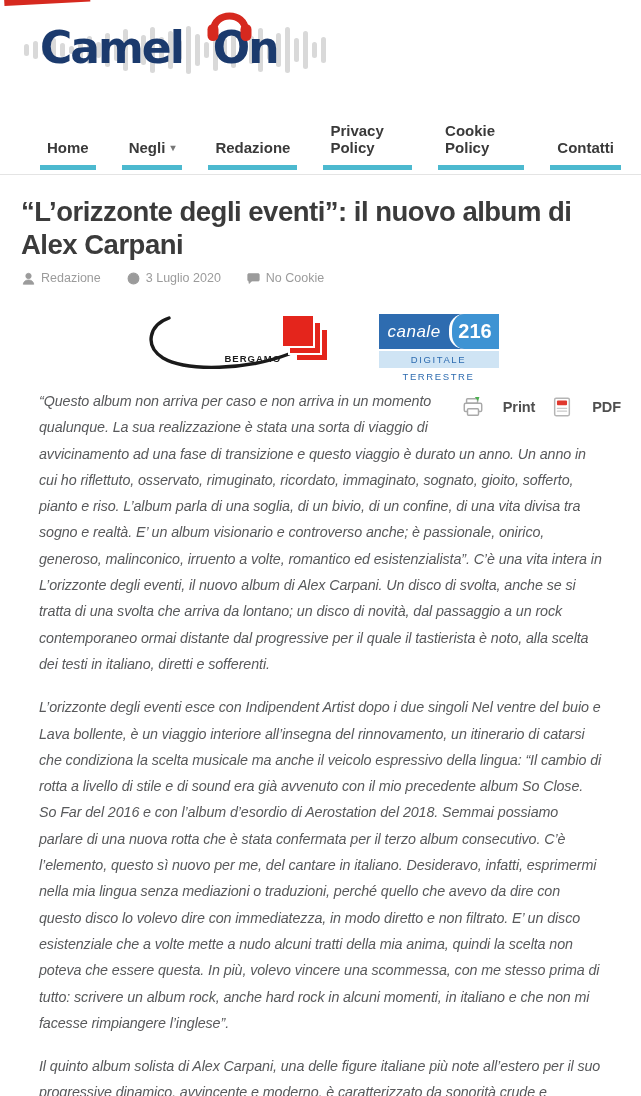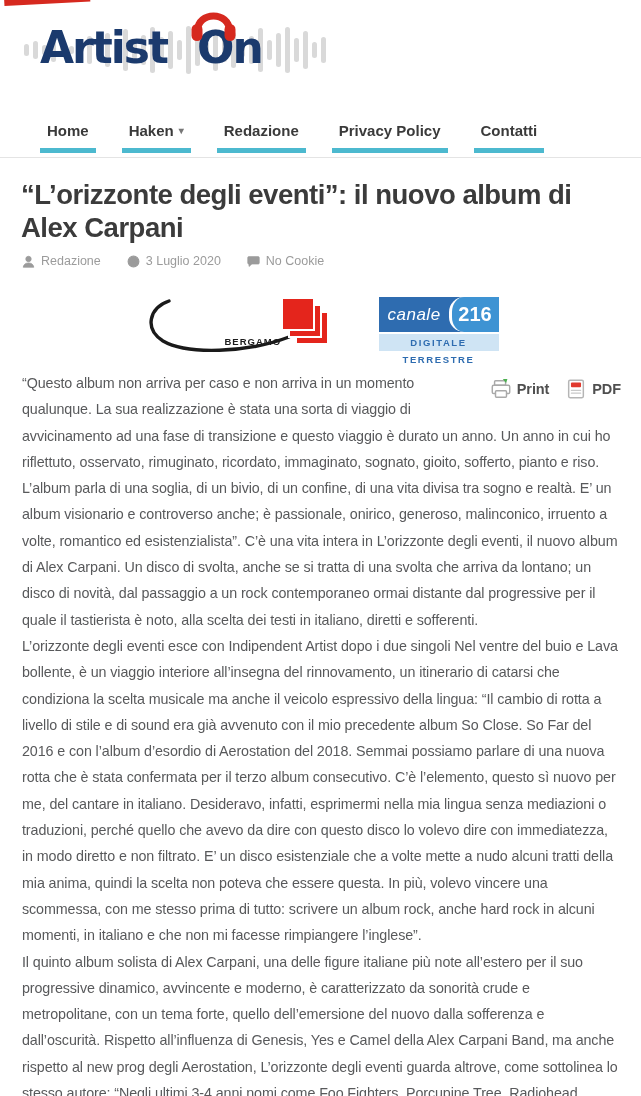--- a/index.html
+++ b/index.html
@@ -69,36 +69,36 @@
   .sq-front  { left:0;    top:0;    }
 
   .canale { width:120px; }
   .canale-top { height:35px; background:#2e6cb0; display:flex; align-items:stretch; }
   .canale-name { flex:1; display:flex; align-items:center; padding-left:9px;
                  color:#fff; font-style:italic; font-size:17px; letter-spacing:0.5px; }
   .canale-num { width:50px; background:#3e93d3; border-left:3px solid #fff;
                 border-radius:15px 0 0 15px; display:flex; align-items:center; justify-content:center;
                 color:#fff; font-weight:bold; font-size:20px; }
   .canale-bottom { margin-top:2px; height:17px; background:#cfe4f4; color:#2e6cb0;
-                   font-size:9.5px; font-weight:bold; letter-spacing:1.6px;
+                   font-size:9.5px; font-weight:normal; letter-spacing:1.6px;
                    text-align:center; line-height:17px; }
 
   
   .article-body {
     margin:16px 20px 0 22px;
     font-size:14.3px; line-height:26.3px; letter-spacing:-0.1px;
     color:#58595b;
   }
-  .article-body p { margin:0; }
+  .article-body p { margin:17px;font-style:italic; }
 
   .share-float {
     float:right; margin:2px 0 6px 14px;
     display:flex; gap:16px; align-items:center; height:34px;
   }
-  .share-btn { display:inline-flex; align-items:center; gap:5px; cursor:pointer;
+  .share-btn { display:inline-flex; align-items:center; gap:19px; cursor:pointer;
                font-size:14.5px; font-weight:bold; color:#4f4f4f; text-decoration:none; }
   .share-btn svg { width:22px; height:22px; }
 </style>
 </head>
 <body>
 
 <div class="header">
   <div class="red-sliver"></div>
   <div class="logo">
     <div class="wave" id="wave">
@@ -130,41 +130,44 @@
         <span style="height: 28px;"></span>
         <span style="height: 44px;"></span>
         <span style="height: 20px;"></span>
         <span style="height: 34px;"></span>
         <span style="height: 46px;"></span>
         <span style="height: 24px;"></span>
         <span style="height: 38px;"></span>
         <span style="height: 16px;"></span>
         <span style="height: 26px;"></span>
       </div>
-    <div class="logo-text"><span>Artist</span><span class="on-wrap"><svg class="headphone-icon" viewBox="0 0 46 38">
+    <div class="logo-text"><span>Camel</span><span class="on-wrap"><svg class="headphone-icon" viewBox="0 0 46 38">
             <path d="M7 26 C7 6, 39 6, 39 26" fill="none" stroke="#d6291f" stroke-width="7" stroke-linecap="round"></path>
             <rect x="1" y="19" width="11" height="17" rx="5.5" fill="#d6291f"></rect>
             <rect x="34" y="19" width="11" height="17" rx="5.5" fill="#d6291f"></rect>
           </svg><span>On</span></span></div>
   </div>
 </div>
 
 <div class="nav">
   <a class="nav-item">
       <span>Home</span>
     </a>
   <a class="nav-item">
-      <span>Haken</span>
+      <span>Negli</span>
       <span class="caret">▾</span>
     </a>
   <a class="nav-item">
       <span>Redazione</span>
     </a>
   <a class="nav-item">
       <span>Privacy Policy</span>
+    </a>
+  <a class="nav-item">
+      <span>Cookie Policy</span>
     </a>
   <a class="nav-item">
       <span>Contatti</span>
     </a>
 </div>
 
 <h1 class="title">“L’orizzonte degli eventi”: il nuovo album di Alex Carpani</h1>
 
 <div class="meta">
   <a class="meta-item">

